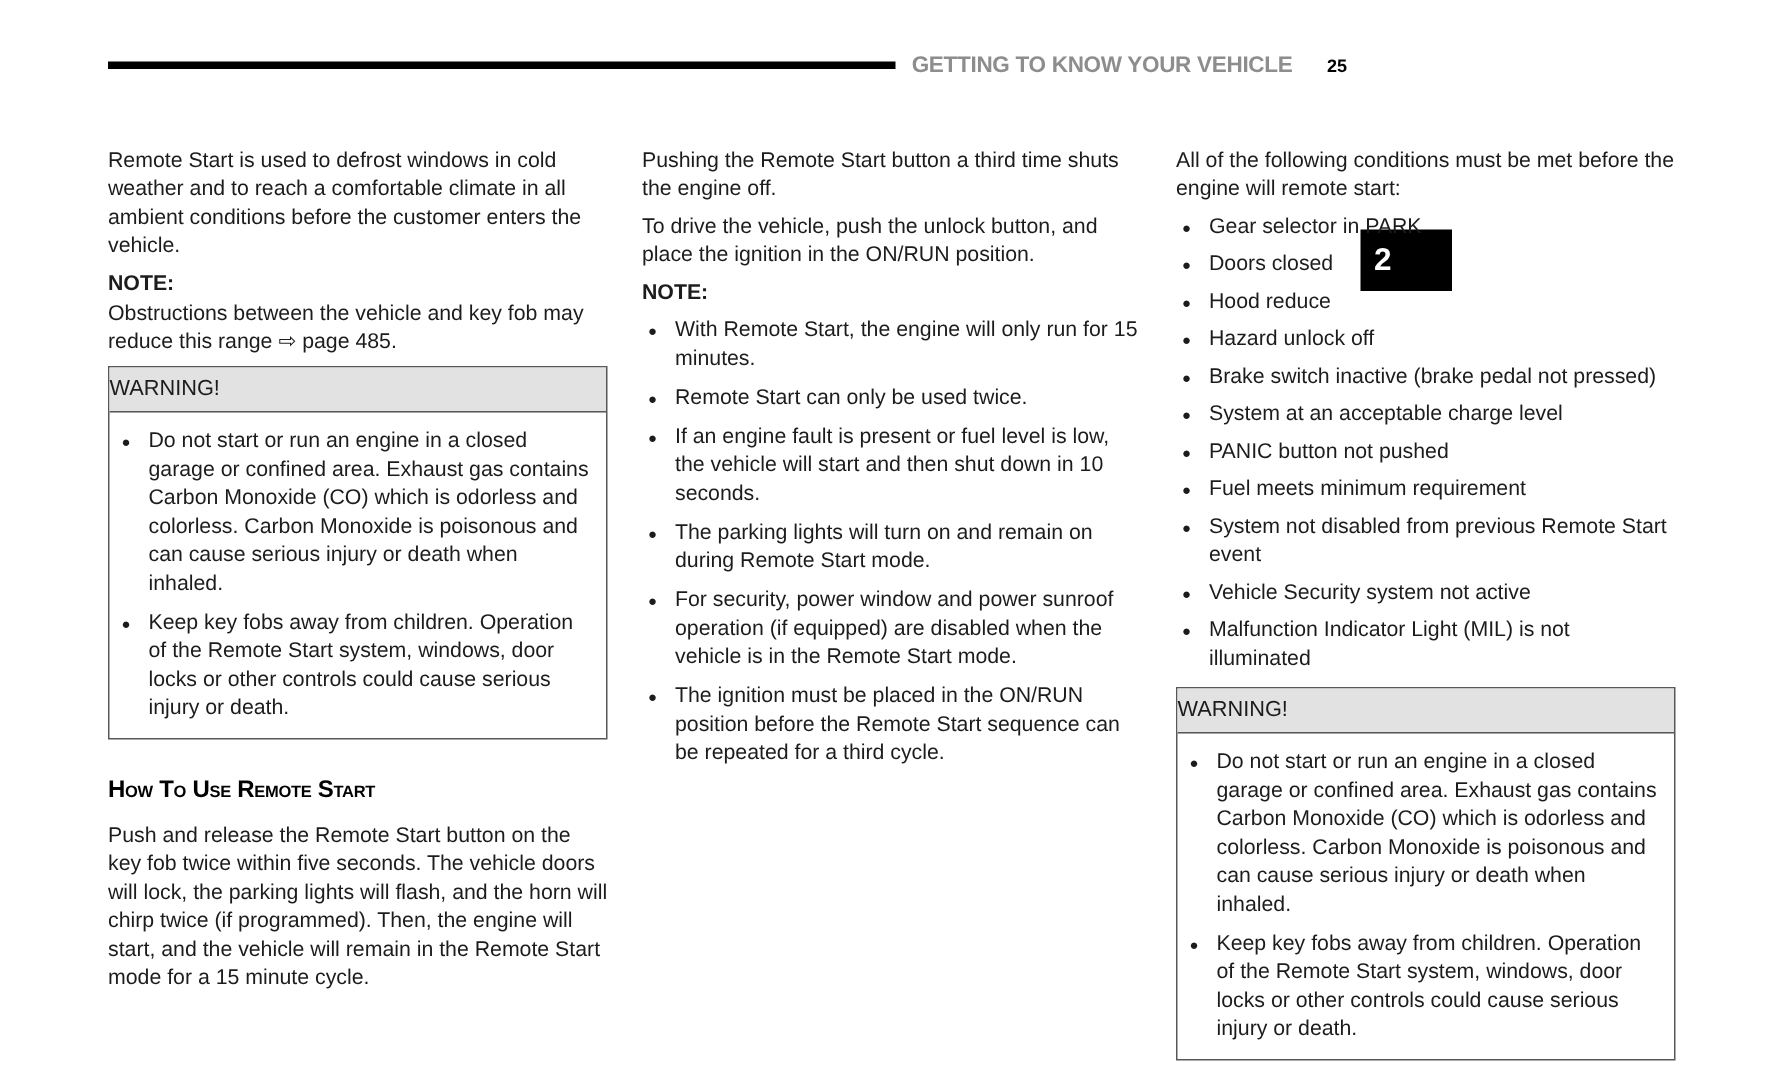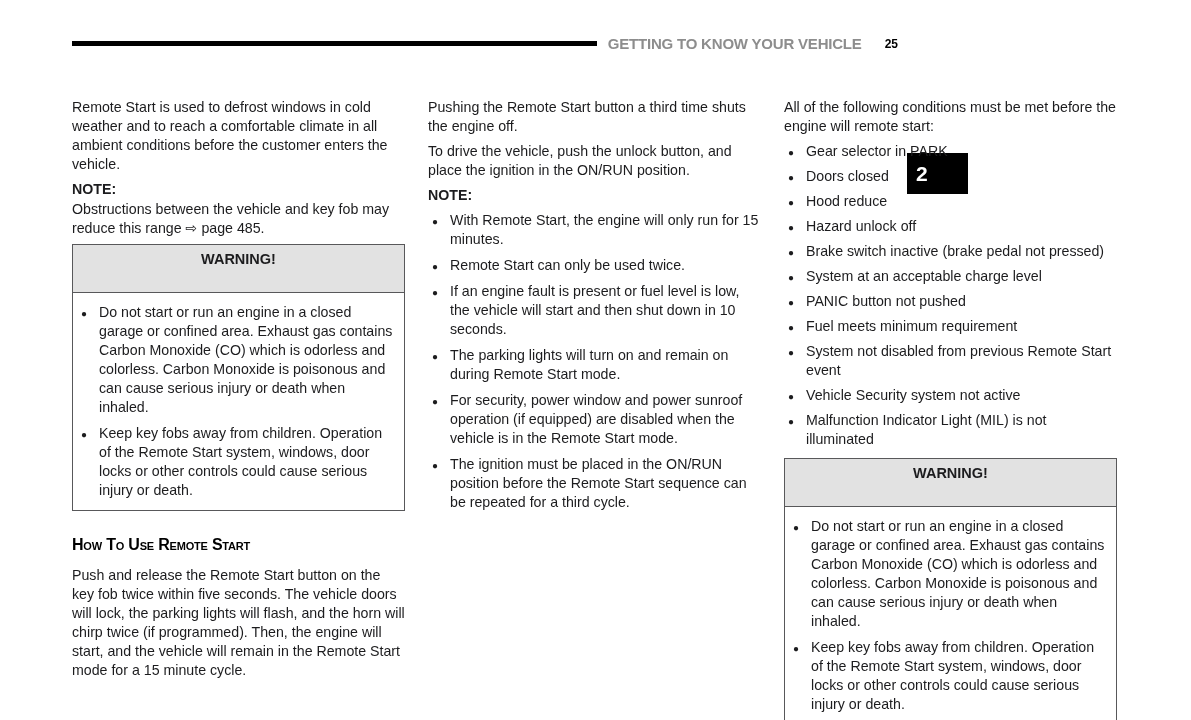--- a/index.html
+++ b/index.html
@@ -63,24 +63,23 @@
 
   
   .warning-box {
     border: 1px solid #58585a;
     margin: 6px 0 0 0;
     background: #ffffff;
   }
   .warning-header {
     background: #e2e2e2;
     border-bottom: 1px solid #58585a;
-    text-align: center;
-    font-weight: bold;
+    font-weight: normal;
     font-size: 14.5px;
-    padding: 5px 0 23px 0;
+    padding: 5px 0 5px 0;
   }
   .warning-body { padding: 10px 8px 3px 4px; }
   .warning-body li { margin-bottom: 9px; }
 
   
   .section-heading {
     font-variant-caps: small-caps;
     font-size: 16px; line-height: 24px;
     font-weight: bold; color: #000000;
     letter-spacing: -0.2px;

